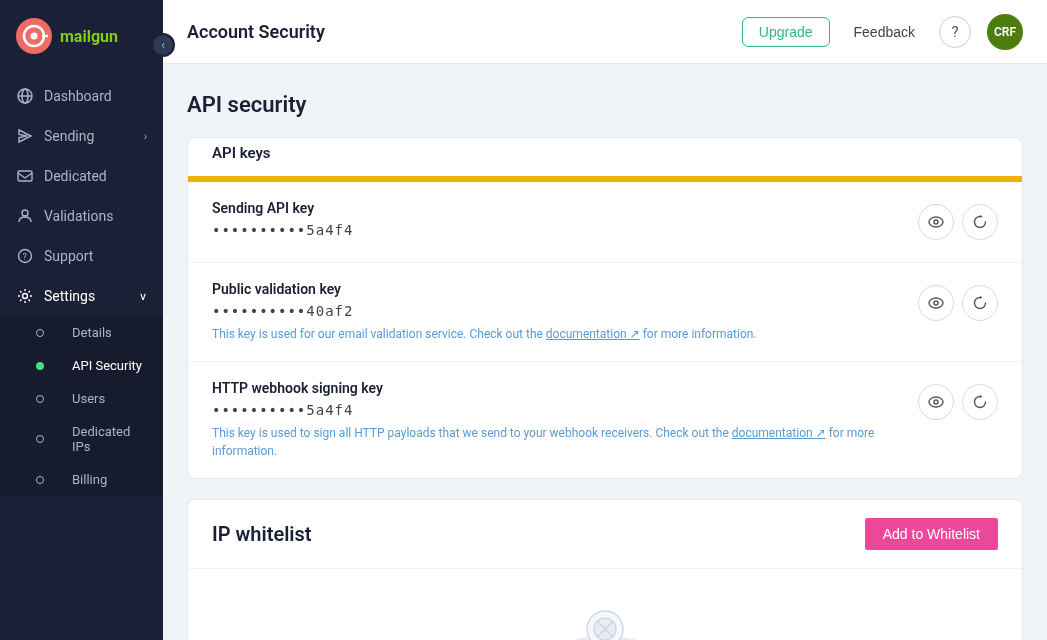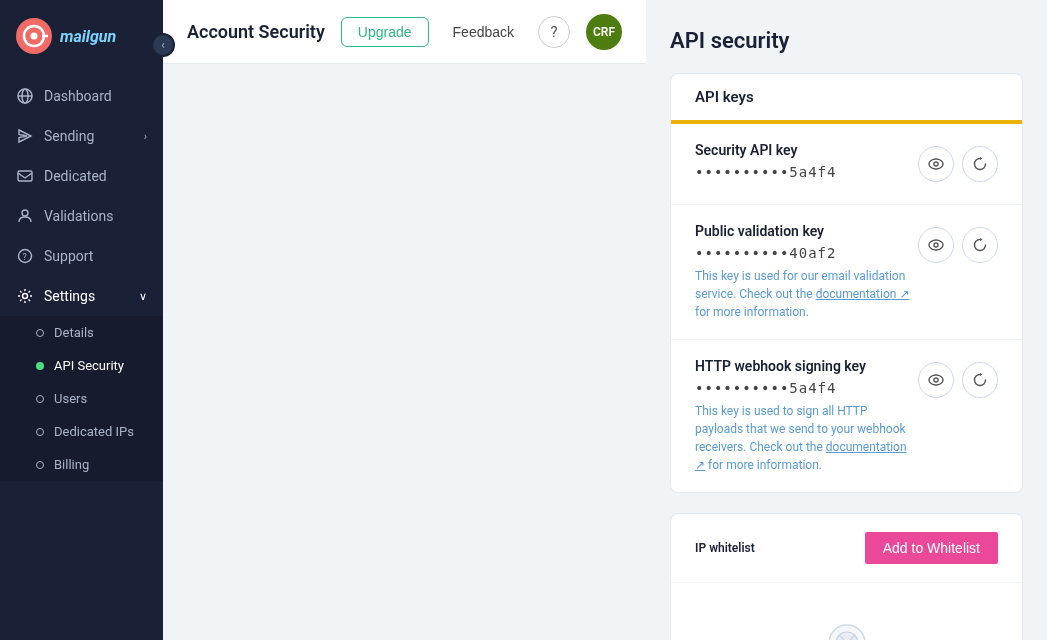--- a/index.html
+++ b/index.html
@@ -44,21 +44,21 @@
     }
     .nav-item.active { color: #fff; justify-content: center; }
     .nav-item .nav-icon { width: 18px; height: 18px; display: flex; align-items: center; justify-content: center; flex-shrink: 0; }
     .nav-item .chevron { margin-left: auto; font-size: 11px; }
     .nav-sub {
       background: rgba(0,0,0,0.15);
     }
     .nav-sub-item {
       display: flex;
       align-items: center;
-      gap: 10px;
+      gap: 28px;
       padding: 9px 16px 9px 36px;
       font-size: 13px;
       color: #aab4c8;
       cursor: pointer;
     }
     .nav-sub-item.active { color: #fff; }
     .nav-sub-item .dot-outline { width: 8px; height: 8px; border-radius: 50%; border: 1px solid #aab4c8; flex-shrink: 0; }
     .sidebar-collapse {
       width: 24px;
       height: 24px;
@@ -80,21 +80,21 @@
     
     .sidebar-wrapper {
       position: relative;
       display: flex;
     }
 
     
     .main {
       flex: 1;
       display: flex;
-      flex-direction: row;
+      flex-direction: column;
       overflow: hidden;
     }
     .topbar {
       background: #fff;
       display: flex;
       align-items: center;
       padding: 0 24px;
       height: 64px;
       border-bottom: 1px solid #e5eaf0;
       gap: 16px;
@@ -163,25 +163,25 @@
       margin-bottom: 20px;
     }
     .card {
       background: #fff;
       border-radius: 8px;
       border: 1px solid #e5eaf0;
       margin-bottom: 20px;
       overflow: hidden;
     }
     .card-section-header {
-      padding: 14px 24px 14px;
+      padding: 6px 24px 14px;
       font-size: 15px;
       font-weight: 600;
       color: #1a2035;
-      border-bottom: 4px solid #eab308;
+      border-bottom: 6px solid #eab308;
     }
     .api-key-row {
       padding: 18px 24px;
       border-bottom: 1px solid #f0f4f7;
       display: flex;
       align-items: flex-start;
       justify-content: space-between;
     }
     .api-key-row:last-child { border-bottom: none; }
     .api-key-label {
@@ -229,21 +229,21 @@
       border: 1px solid #e5eaf0;
     }
     .ip-section-header {
       padding: 18px 24px;
       display: flex;
       align-items: center;
       justify-content: space-between;
       border-bottom: 1px solid #f0f4f7;
     }
     .ip-section-title {
-      font-size: 12px;
+      font-size: 20px;
       font-weight: 600;
       color: #1a2035;
     }
     .btn-add-whitelist {
       background: #ec4899;
       color: #fff;
       border: none;
       border-radius: 2px;
       padding: 8px 18px;
       font-size: 14px;
@@ -263,21 +263,21 @@
 <div class="sidebar-wrapper">
   <div class="sidebar">
     <div class="sidebar-logo">
 
       <svg class="logo-icon" viewBox="0 0 36 36">
         <circle cx="18" cy="18" r="18" fill="#F06B66"></circle>
         <circle cx="18" cy="18" r="10" fill="none" stroke="#fff" stroke-width="2.5"></circle>
         <circle cx="18" cy="18" r="3.5" fill="#fff"></circle>
         <line x1="26" y1="18" x2="32" y2="18" stroke="#fff" stroke-width="2.5"></line>
       </svg>
-      <span style="color:#7dd3fc; font-size:16px; font-weight:700;font-style:italic;">mailgun</span>
+      <span style="color:#84cc16; font-size:16px; font-weight:700;">mailgun</span>
     </div>
 
     <div class="sidebar-nav">
 
       <div class="nav-item">
         <span class="nav-icon">
           <svg width="16" height="16" viewBox="0 0 16 16" fill="none">
               <circle cx="8" cy="8" r="7" stroke="#aab4c8" stroke-width="1.5"></circle>
               <ellipse cx="8" cy="8" rx="3" ry="7" stroke="#aab4c8" stroke-width="1.5"></ellipse>
               <line x1="1" y1="8" x2="15" y2="8" stroke="#aab4c8" stroke-width="1.5"></line>
@@ -387,21 +387,21 @@
   </div>
 
   <div class="page-content">
     <h1 class="page-title">API security</h1>
 
     <div class="card">
       <div class="card-section-header">API keys</div>
 
       <div class="api-key-row">
         <div>
-          <div class="api-key-label">Security API key</div>
+          <div class="api-key-label">Sending API key</div>
           <div class="api-key-value">••••••••••5a4f4</div>
         </div>
         <div class="api-key-actions">
           <button class="icon-btn" title="View">
             <svg width="16" height="16" viewBox="0 0 16 16" fill="none">
                 <ellipse cx="8" cy="8" rx="7" ry="5" stroke="#555" stroke-width="1.4"></ellipse>
                 <circle cx="8" cy="8" r="2" stroke="#555" stroke-width="1.4"></circle>
               </svg>
           </button>
           <button class="icon-btn" title="Refresh">

